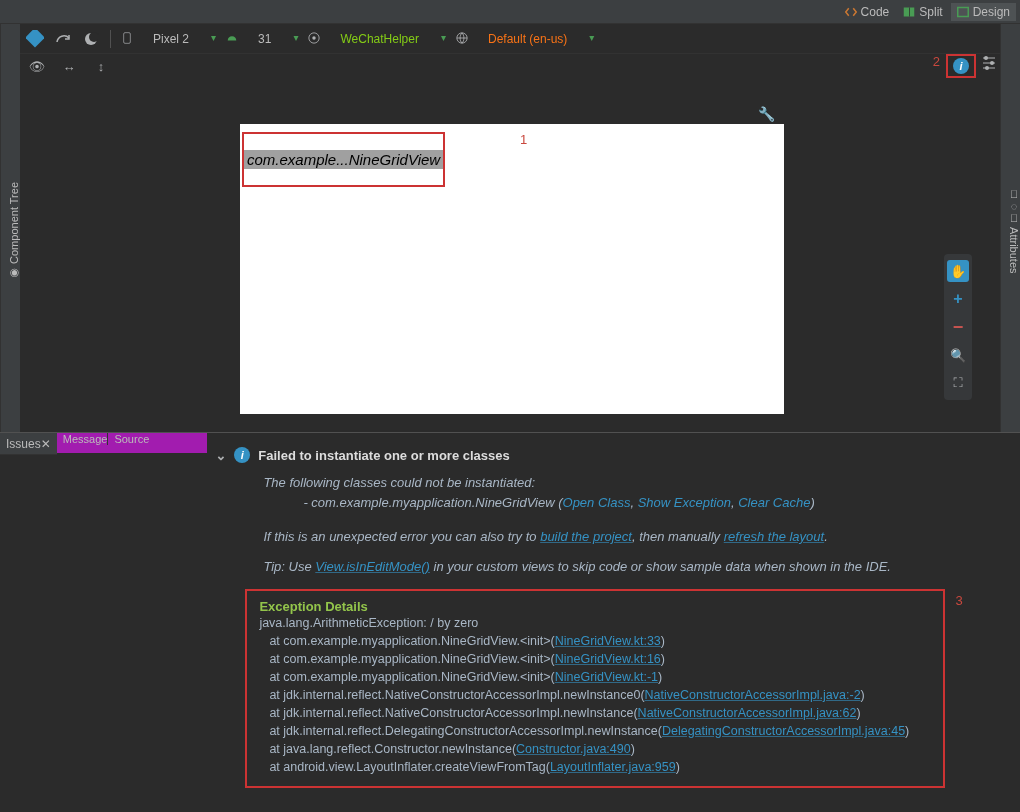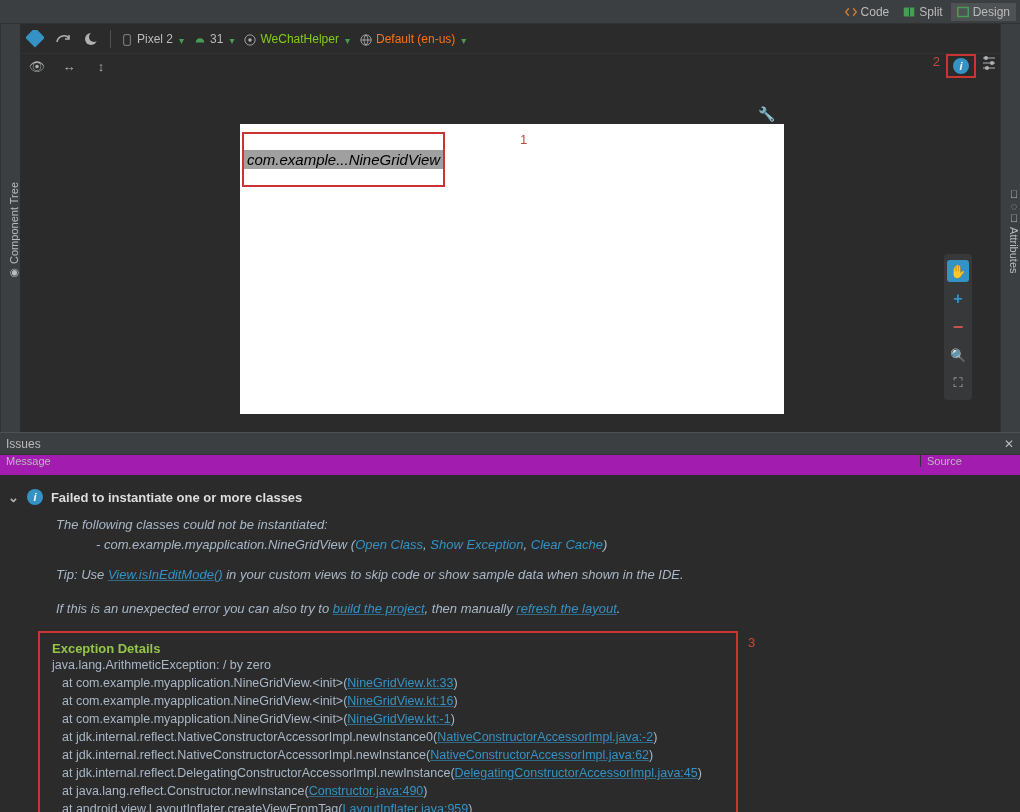--- a/index.html
+++ b/index.html
@@ -90,21 +90,21 @@
   }
   .tb-icon {
     width: 18px; height: 18px; cursor:pointer;
     display:flex; align-items:center; justify-content:center;
     color:#AFB1B3;
   }
   .tb-sep {
     width:1px; height:18px; background:#515151;
   }
   .tb-item {
-    display:flex; align-items:flex-end; gap:4px; font-size:12px; cursor:pointer;
+    display:flex; align-items:flex-start; gap:20px; font-size:12px; cursor:pointer;
     color:#8E9092;
   }
   .tb-item svg { width:12px; height:12px;}
   .drop { color:#499C54; font-size:10px; margin-left:2px;}
   .top-right-badge {
     position:absolute;
     right: 24px;
     top: 30px;
     width: 30px; height: 24px;
     border: 2px solid #CC3333;
@@ -165,21 +165,21 @@
     cursor:pointer; font-size:13px;
   }
   .ft-pan { background:#3592C4; color:#0b0b0b; }
   .ft-plus { color:#3592C4; font-size:16px; font-weight:bold;}
   .ft-minus{ color:#C75450; font-size:18px; font-weight:bold; line-height:0;}
   .ft-zoom { color:#D6BF55; }
   .ft-fit { color:#AFB1B3; }
   .issues-panel {
     height: 380px;
     border-top:1px solid #515151;
-    display:flex; flex-direction:column;
+    display:flex; flex-direction:row;
   }
   .issues-header {
     height:22px; background:#3C3F41;
     display:flex; align-items:center; justify-content:space-between;
     padding:0 6px; font-size:12px; color:#BBBBBB;
     border-bottom:1px solid #323232;
   }
   .issues-cols {
     height:20px; background:#a21caf;
     display:flex; align-items:flex-start; font-size:11px;
@@ -368,25 +368,25 @@
     <div class="issue-title-row">
       <span class="chev">⌄</span>
       <span class="info-circle">i</span>
       <span>Failed to instantiate one or more classes</span>
     </div>
     <div class="body-text">
       <div>The following classes could not be instantiated:</div>
       <div class="indent">
         <span>- com.example.myapplication.NineGridView (</span><a class="linkish">Open Class</a><span>, </span><a class="linkish">Show Exception</a><span>, </span><a class="linkish">Clear Cache</a><span>)</span>
       </div>
+      <div style="margin-top:14px;">
+        <span>If this is an unexpected error you can also try to </span><a class="linkish u">build the project</a><span>, then manually </span><a class="linkish u">refresh the layout</a><span>.</span>
+      </div>
       <div style="margin-top:10px;">
         <span>Tip: Use </span><a class="linkish u">View.isInEditMode()</a><span> in your custom views to skip code or show sample data when shown in the IDE.</span>
-      </div>
-      <div style="margin-top:14px;">
-        <span>If this is an unexpected error you can also try to </span><a class="linkish u">build the project</a><span>, then manually </span><a class="linkish u">refresh the layout</a><span>.</span>
       </div>
     </div>
 
     <div class="marker-label" style="left:748px; top:160px;">3</div>
 
     <div class="exc-box">
       <div class="exc-title">Exception Details</div>
       <div class="exc-line">java.lang.ArithmeticException: / by zero</div>
       <div class="exc-line stack"><span>at com.example.myapplication.NineGridView.&lt;init&gt;(</span><a class="linkish u">NineGridView.kt:33</a><span>)</span></div>
       <div class="exc-line stack"><span>at com.example.myapplication.NineGridView.&lt;init&gt;(</span><a class="linkish u">NineGridView.kt:16</a><span>)</span></div>

